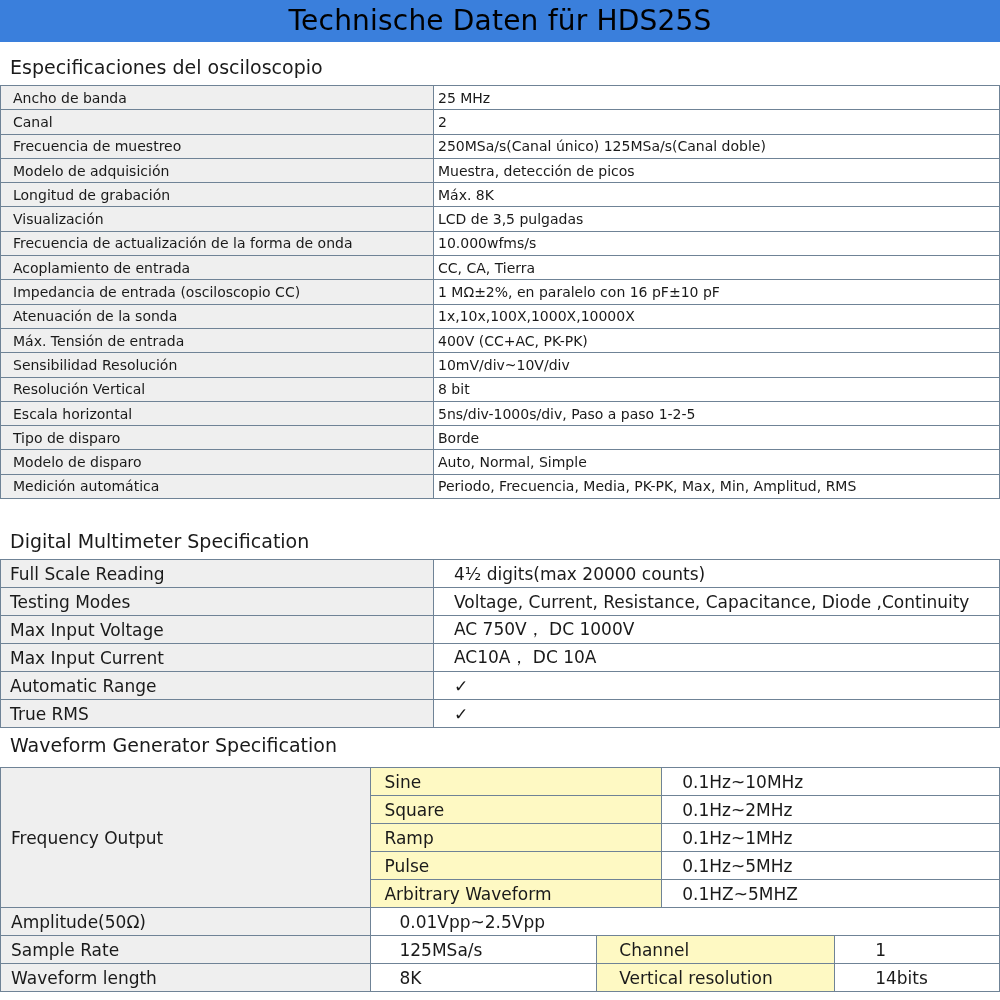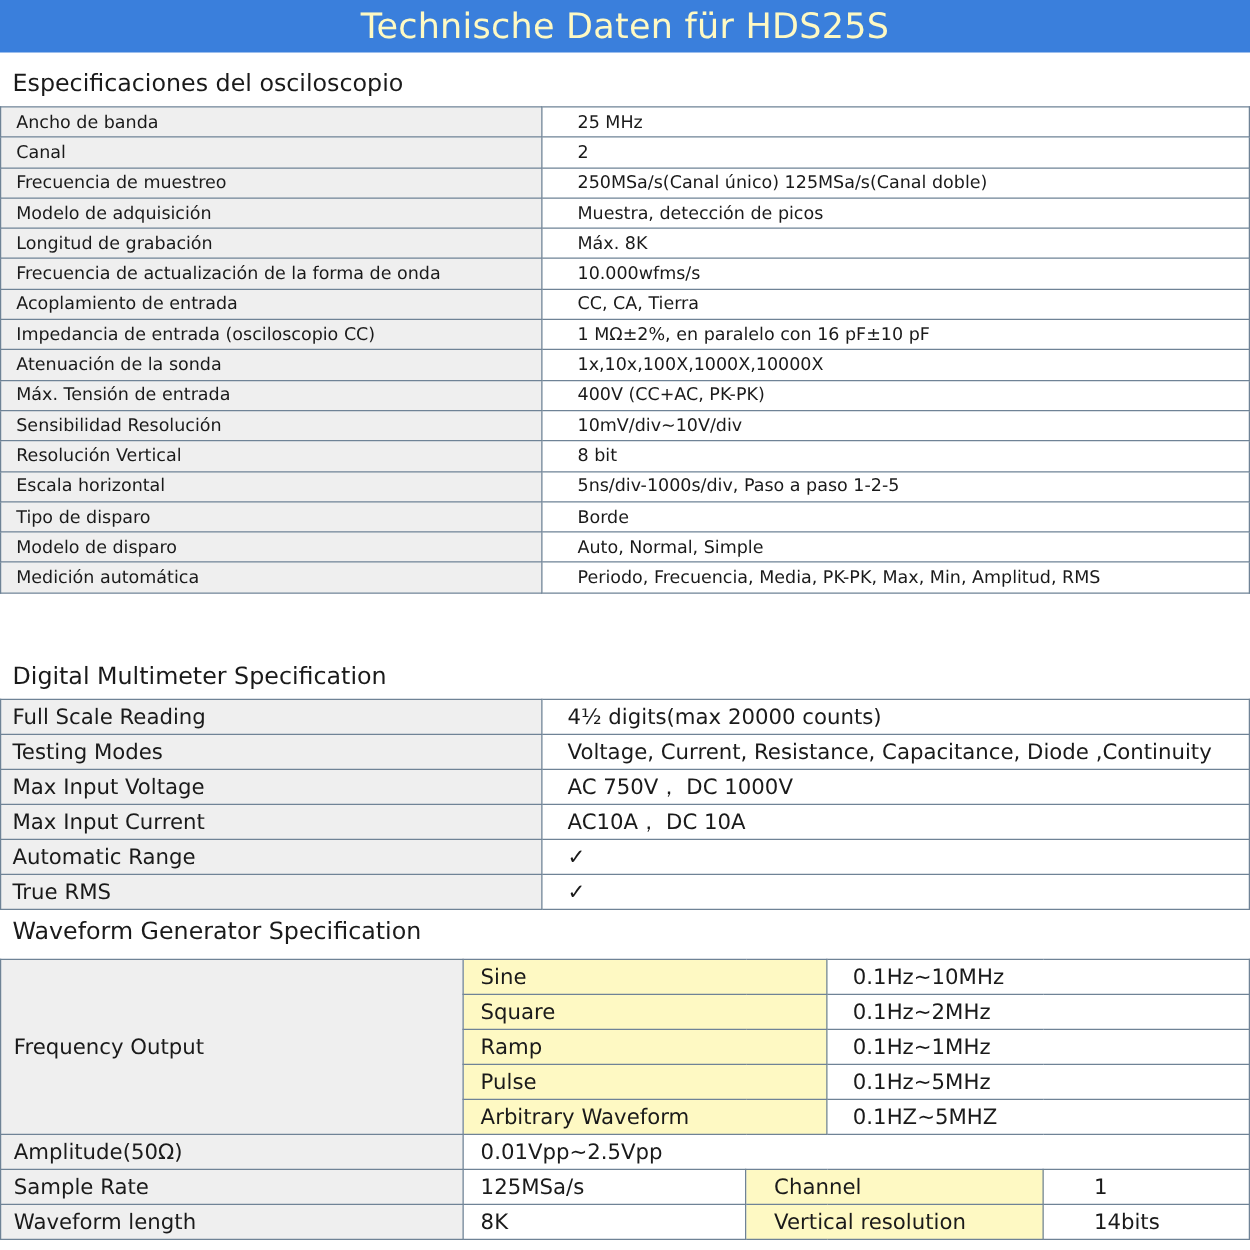--- a/index.html
+++ b/index.html
@@ -1,21 +1,21 @@
 <!DOCTYPE html>
 <html><head>
   <meta charset="utf-8">
   <style>
     * { box-sizing: border-box; margin: 0; padding: 0; }
     html, body { width: 1000px; height: 1000px; background: #ffffff; overflow: hidden; }
     body { font-family: "Liberation Sans", "DejaVu Sans", sans-serif; color: #1a1a1a; position: relative; }
 
     .banner {
       position: absolute; left: 0; top: 0; width: 1000px; height: 42px;
-      background: #3a7fdc; color: #fef9c3;
+      background: #3a7fdc; color: #000000;
       font-size: 28px; text-align: center; line-height: 42px;
       font-family: "DejaVu Sans", sans-serif; letter-spacing: 0.2px;
     }
 
     .section-title {
       position: absolute; left: 0; width: 1000px;
       font-size: 19px; font-weight: normal; padding-left: 10px;
       font-family: "DejaVu Sans", sans-serif; color: #1a1a1a;
     }
 
@@ -26,33 +26,33 @@
       white-space: nowrap;
       vertical-align: middle;
       font-family: "DejaVu Sans", sans-serif;
     }
     td.label { background: #efefef; }
     td.value { background: #ffffff; }
 
     
     #osc td { height: 24.3px; font-size: 14px; }
     #osc td.label { width: 433px; }
-    #osc td.value { padding-left: 28px; }
+    #osc td.value { padding-left: 4px; }
 
     
     #dmm td { height: 28px; font-size: 17px; }
     #dmm td.label { width: 433px; padding-left: 9px; }
     #dmm td.value { padding-left: 20px; }
 
     
     #wfg td { height: 28px; font-size: 17px; }
     #wfg td.label { padding-left: 10px; }
     #wfg td.sub { background: #fef9c3; padding-left: 13px; }
     #wfg td.freq { background: #ffffff; padding-left: 20px; }
-    #wfg td.val2 { background: #ffffff; padding-left: 13px; }
+    #wfg td.val2 { background: #ffffff; padding-left: 28px; }
     #wfg td.lab2 { background: #fef9c3; padding-left: 22px; }
     #wfg td.v3 { background: #ffffff; padding-left: 40px; }
   </style>
 </head>
 <body>
 
 <div class="banner">
   <span>Technische Daten für HDS25S</span>
 </div>
 
@@ -71,20 +71,24 @@
         <td class="label">Frecuencia de muestreo</td>
         <td class="value">250MSa/s(Canal único) 125MSa/s(Canal doble)</td>
       </tr>
       <tr>
         <td class="label">Modelo de adquisición</td>
         <td class="value">Muestra, detección de picos</td>
       </tr>
       <tr>
         <td class="label">Longitud de grabación</td>
         <td class="value">Máx. 8K</td>
+      </tr>
+      <tr>
+        <td class="label">Visualización</td>
+        <td class="value">LCD de 3,5 pulgadas</td>
       </tr>
       <tr>
         <td class="label">Frecuencia de actualización de la forma de onda</td>
         <td class="value">10.000wfms/s</td>
       </tr>
       <tr>
         <td class="label">Acoplamiento de entrada</td>
         <td class="value">CC, CA, Tierra</td>
       </tr>
       <tr>

